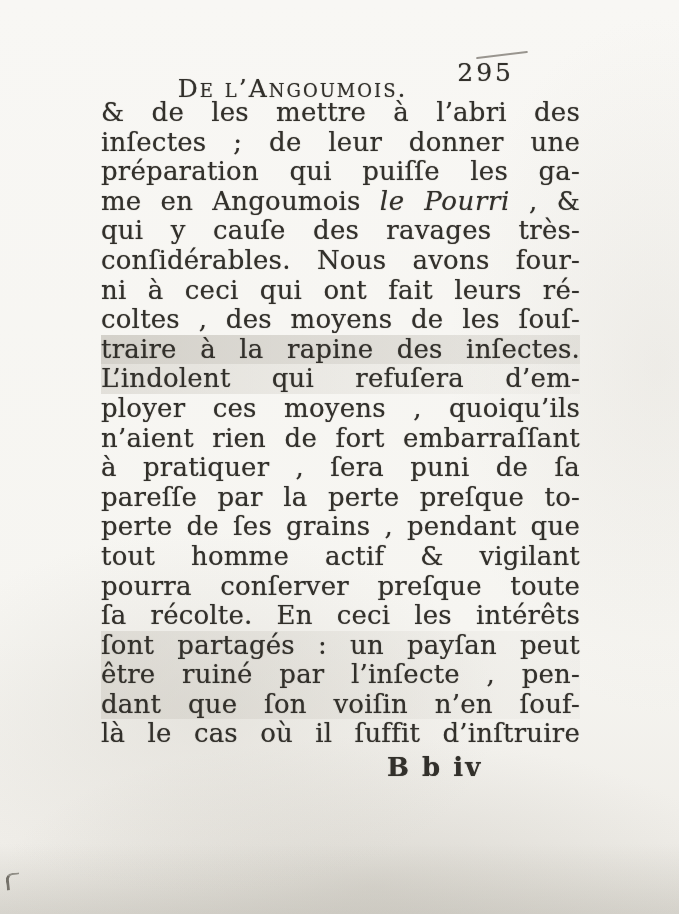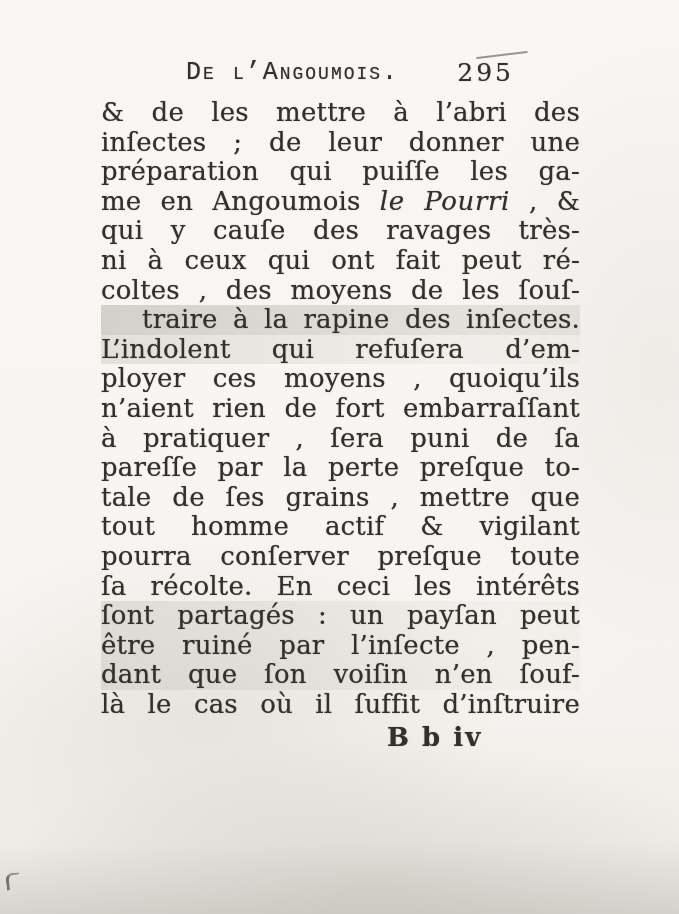--- a/index.html
+++ b/index.html
@@ -31,23 +31,22 @@
     height: 36px;
     font-variant: small-caps;
     letter-spacing: 2px;
     font-size: 25px;
     text-shadow: 0 0 1px rgba(50,46,40,0.55);
   }
   .running-title {
     position: absolute;
     left: 40%;
     transform: translateX(-50%);
-    top: 0;
+    top: 16px;
     white-space: nowrap;
-    font-family: Liberation Mono, monospace;
   }
   .page-number {
     position: absolute;
     right: 66px;
     top: 0;
     font-variant: normal;
     letter-spacing: 3px;
     font-size: 25px;
   }
   .scratch-mark {
@@ -71,21 +70,20 @@
     text-align: justify;
     text-align-last: justify;
     text-shadow: 0 0 1px rgba(48,44,38,0.6);
     letter-spacing: 0.2px;
   }
   .line.shade1 {
     background: linear-gradient(90deg, rgba(198,194,185,0.42), rgba(198,194,185,0.10) 85%);
   }
   .line.shade2 {
     background: linear-gradient(90deg, rgba(190,186,177,0.62), rgba(190,186,177,0.30) 90%);
-    padding-left: 41px;
   }
   .line em {
     font-style: italic;
     letter-spacing: 0.6px;
   }
   .signature {
     margin-top: 3px;
     padding-left: 286px;
     font-size: 26px;
     letter-spacing: 2px;
@@ -124,29 +122,30 @@
       <span class="running-title">De l’Angoumois.</span>
       <span class="page-number">295</span>
     </div>
 
     <div class="textblock" id="textblock">
         <div class="line"><span>&amp; de les mettre à l’abri des</span></div>
         <div class="line"><span>inſectes ; de leur donner une</span></div>
         <div class="line"><span>préparation qui puiſſe les ga-</span></div>
         <div class="line"><span>me en Angoumois </span><em>le Pourri</em><span> , &amp;</span></div>
         <div class="line"><span>qui y cauſe des ravages très-</span></div>
-        <div class="line"><span>ni à ceux qui ont fait peut ré-</span></div>
+        <div class="line"><span>conſidérables. Nous avons four-</span></div>
+        <div class="line"><span>ni à ceci qui ont fait leurs ré-</span></div>
         <div class="line"><span>coltes , des moyens de les ſouſ-</span></div>
         <div class="line shade2"><span>traire à la rapine des inſectes.</span></div>
         <div class="line shade1"><span>L’indolent qui refuſera d’em-</span></div>
         <div class="line"><span>ployer ces moyens , quoiqu’ils</span></div>
         <div class="line"><span>n’aient rien de fort embarraſſant</span></div>
         <div class="line"><span>à pratiquer , ſera puni de ſa</span></div>
         <div class="line"><span>pareſſe par la perte preſque to-</span></div>
-        <div class="line"><span>tale de ſes grains , mettre que</span></div>
+        <div class="line"><span>perte de ſes grains , pendant que</span></div>
         <div class="line"><span>tout homme actif &amp; vigilant</span></div>
         <div class="line"><span>pourra conſerver preſque toute</span></div>
         <div class="line"><span>ſa récolte. En ceci les intérêts</span></div>
         <div class="line shade1"><span>ſont partagés : un payſan peut</span></div>
         <div class="line shade1"><span>être ruiné par l’inſecte , pen-</span></div>
         <div class="line shade1"><span>dant que ſon voiſin n’en ſouf-</span></div>
         <div class="line"><span>là le cas où il ſuffit d’inſtruire</span></div>
       </div>
 
     <div class="signature">B b iv</div>

